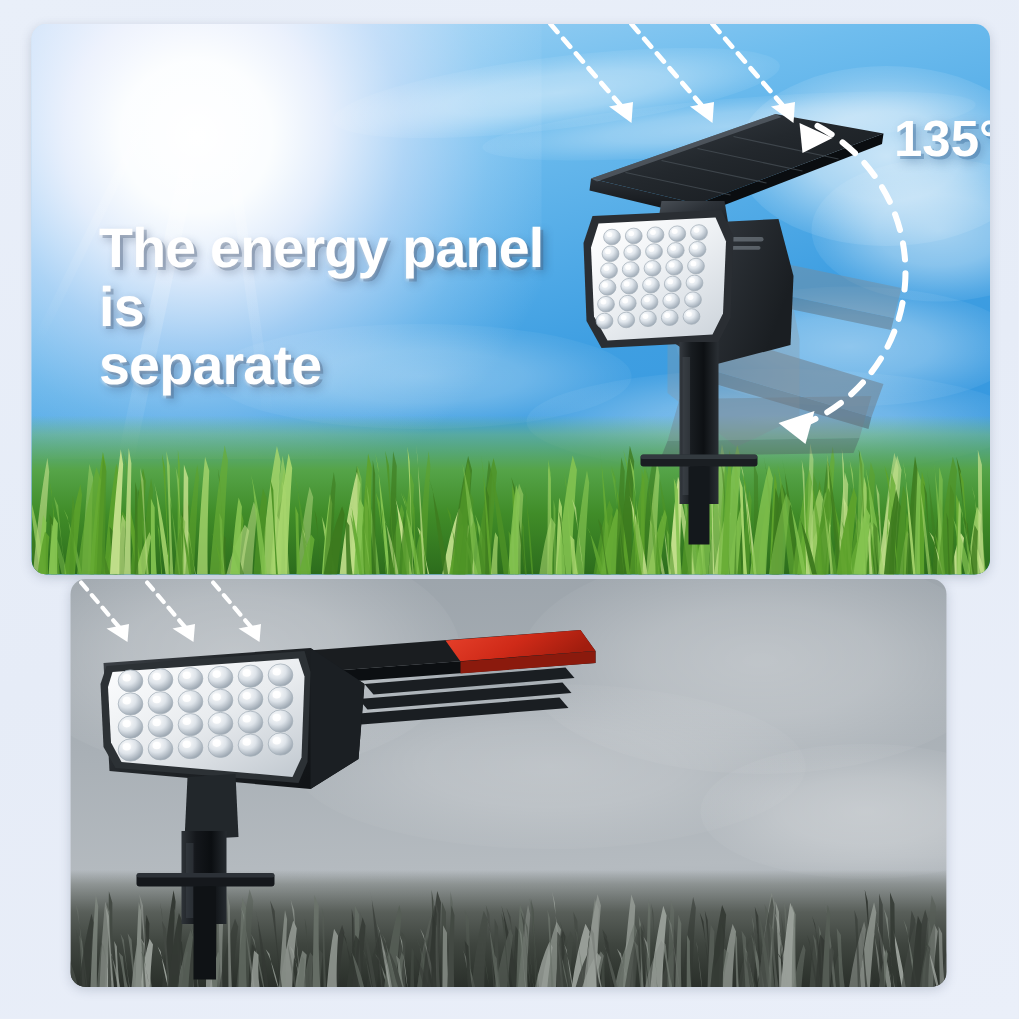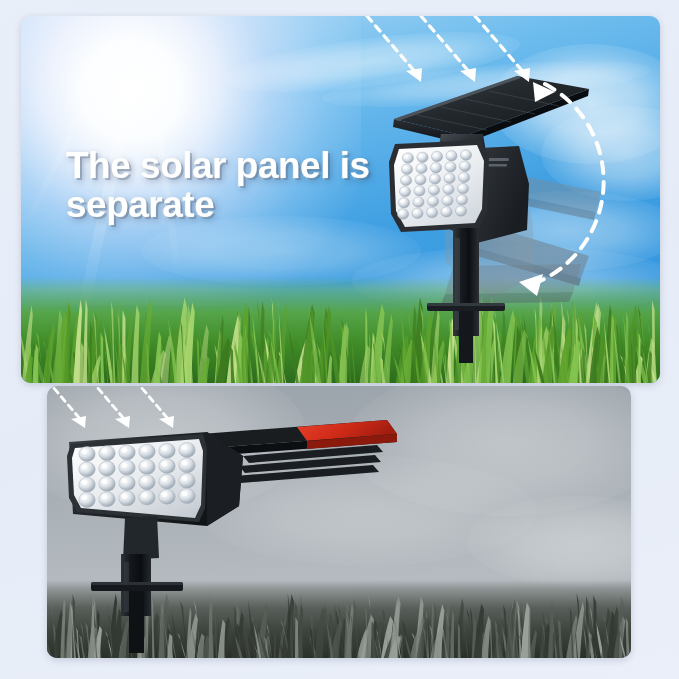--- a/index.html
+++ b/index.html
@@ -672,24 +672,25 @@
         <polygon points="508,66 493,55 509,52"></polygon>
       </g>
 
       <g>
         <path d="M 524,68 A 110 110 0 0 1 512,268" stroke="#ffffff" stroke-width="4" stroke-dasharray="11 9" stroke-linecap="round" fill="none"></path>
         <polygon points="512,66 534,76 514,86" fill="#ffffff"></polygon>
         <polygon points="498,266 522,258 516,280" fill="#ffffff"></polygon>
       </g>
     </svg>
 
-    <div class="headline" id="headline-top">The solar panel is
+    <div class="headline" id="headline-top">The energy panel is
 separate</div>
 
 
+    <div id="angle-label">135°</div>
   </div>
 
   <div class="panel" id="panel-bottom">
 
     <div class="cloud" style="left:-40px;top:-30px;width:300px;height:160px;opacity:.35;"></div>
     <div class="cloud" style="left:300px;top:-20px;width:320px;height:150px;opacity:.32;"></div>
     <div class="cloud" style="left:150px;top:70px;width:340px;height:110px;opacity:.25;"></div>
     <div class="cloud" style="left:420px;top:110px;width:220px;height:90px;opacity:.3;"></div>
 
     <div class="grass" id="grass-bottom"></div>

